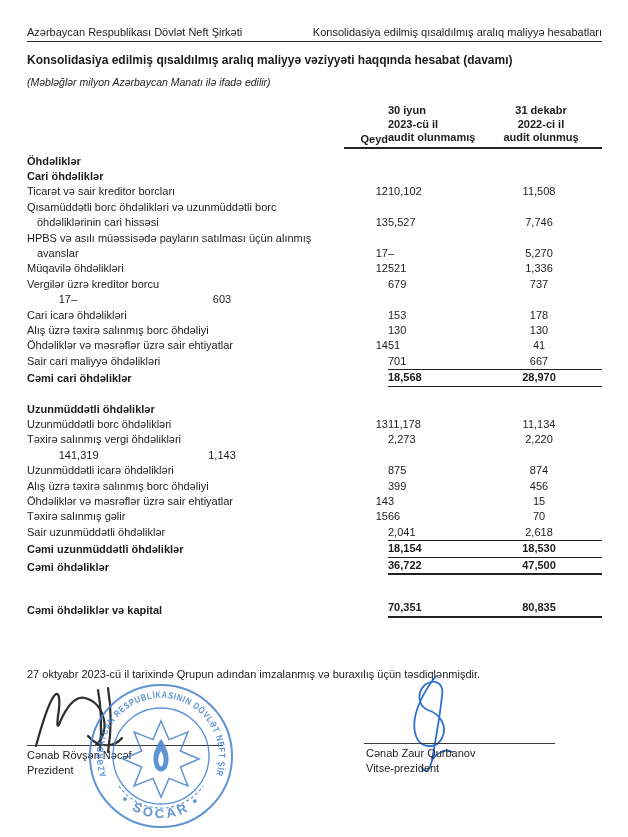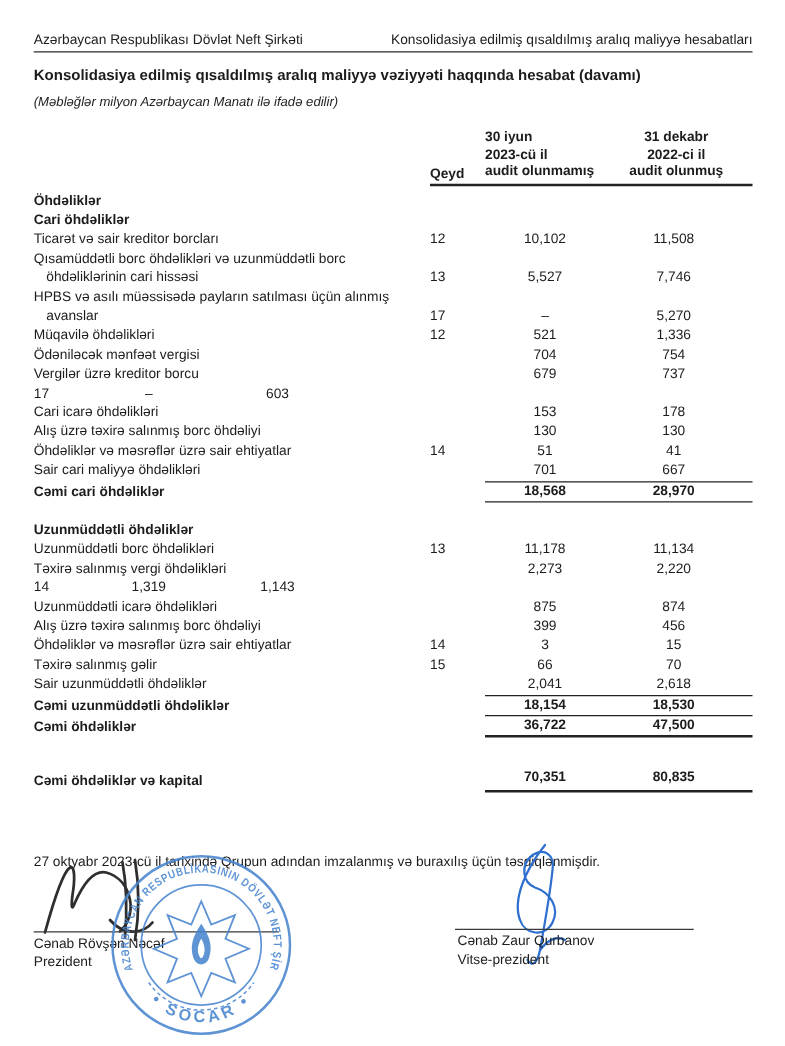--- a/index.html
+++ b/index.html
@@ -12,32 +12,32 @@
   .runhead{display:flex;justify-content:space-between;align-items:flex-end;
            border-bottom:1.6px solid #2a2a2a;padding-bottom:3px;font-size:11px;}
   .title{font-weight:bold;font-size:12px;margin-top:11px;}
   .subtitle{font-style:italic;font-size:10.5px;margin-top:9px;color:#222;}
 
   
   .thead{display:flex;margin-top:16px;}
   .th-fill{flex:1;}
   .th-cols{width:258px;display:flex;align-items:flex-end;border-bottom:2px solid #222;
            font-weight:bold;font-size:11px;padding-bottom:2px;}
-  .th-note{width:44px;text-align:left;}
+  .th-note{width:44px;text-align:right;}
   .th-c1{width:96px;text-align:left;line-height:13.5px;}
   .th-c2{flex:1;text-align:center;line-height:13.5px;padding-right:4px;}
 
   
   .tbody{margin-top:5px;font-size:11px;}
   .trow{display:flex;align-items:flex-end;line-height:15.4px;}
   .c-label{flex:1;}
   .c-label .l2{padding-left:10px;}
-  .c-note{width:44px;text-align:left;}
+  .c-note{width:44px;text-align:right;}
   .c-vals{width:214px;display:flex;}
-  .c-v1{width:96px;text-align:center;}
+  .c-v1{width:96px;text-align:left;}
   .c-v2{flex:1;text-align:center;padding-right:8px;}
   .section .c-label{font-weight:bold;}
   .total .c-label,.total .c-vals,
   .total2 .c-label,.total2 .c-vals,
   .grand .c-label,.grand .c-vals{font-weight:bold;}
   .total .c-vals{border-top:1.2px solid #222;border-bottom:1.2px solid #222;}
   .total2 .c-vals{border-bottom:2px solid #222;}
   .grand{margin-top:11px;}
   .grand .c-vals{border-bottom:2.5px solid #222;padding-bottom:1px;margin-top:14px;}
   .spacer{height:15px;}
@@ -144,30 +144,20 @@
           </div>
         </div>
         <div class="trow item">
           <div class="c-label">
             <div>Müqavilə öhdəlikləri</div>
           </div>
           <div class="c-note">12</div>
           <div class="c-vals">
             <div class="c-v1">521</div>
             <div class="c-v2">1,336</div>
-          </div>
-        </div>
-        <div class="trow item">
-          <div class="c-label">
-            <div>Ödəniləcək mənfəət vergisi</div>
-          </div>
-          <div class="c-note"></div>
-          <div class="c-vals">
-            <div class="c-v1">704</div>
-            <div class="c-v2">754</div>
           </div>
         </div>
         <div class="trow item">
           <div class="c-label">
             <div>Vergilər üzrə kreditor borcu</div>
           </div>
           <div class="c-note"></div>
           <div class="c-vals">
             <div class="c-v1">679</div>
             <div class="c-v2">737</div>

